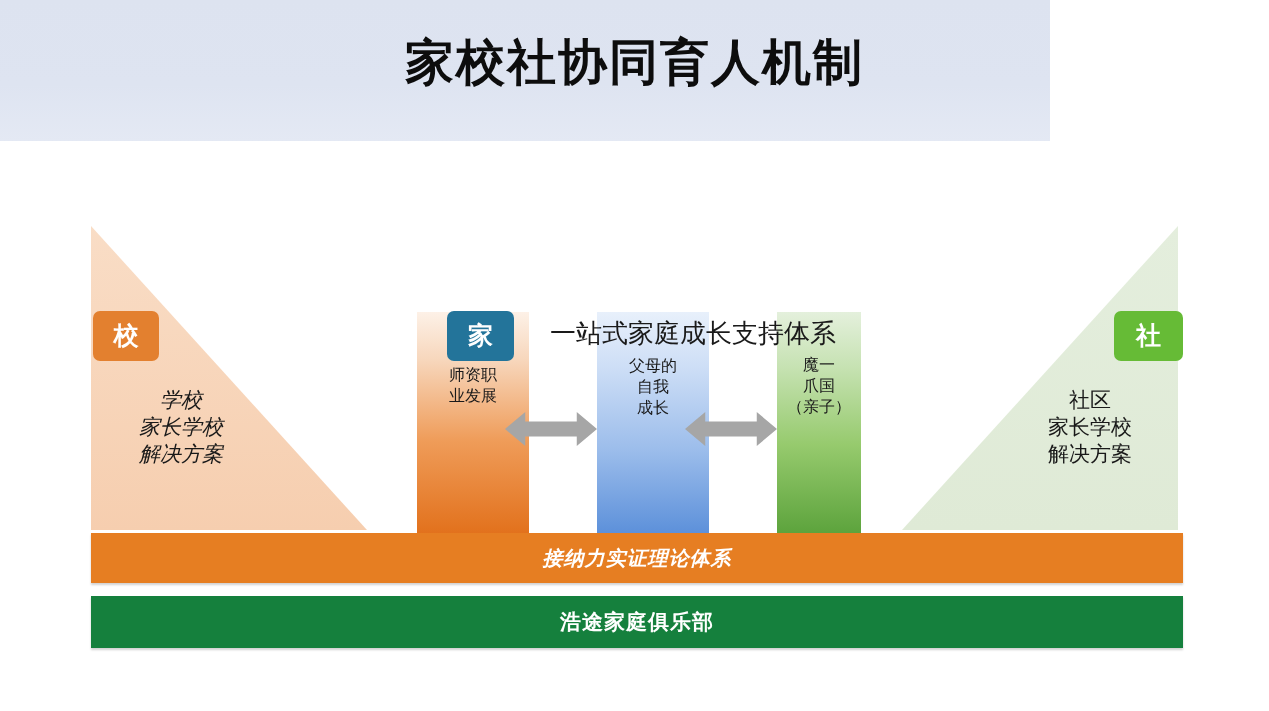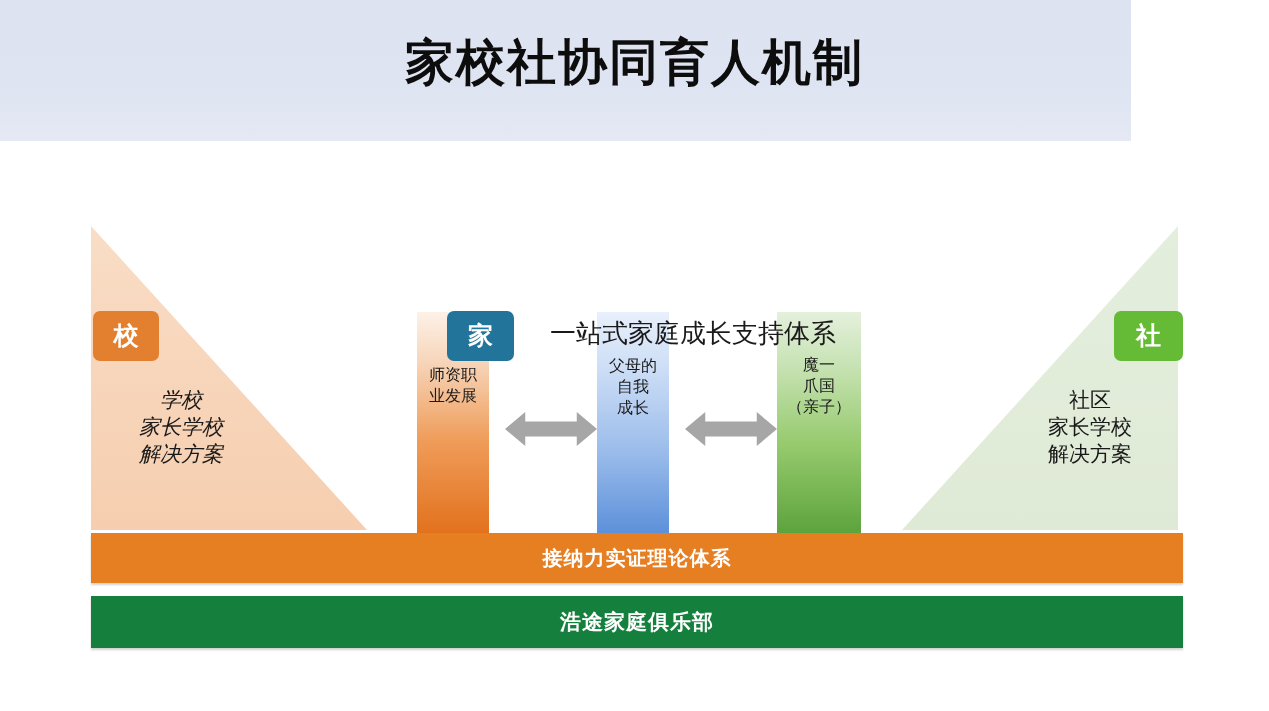--- a/index.html
+++ b/index.html
@@ -16,21 +16,21 @@
     height: 711px;
     background: #ffffff;
     overflow: hidden;
   }
 
   
   #title-band {
     position: absolute;
     left: 0;
     top: 0;
-    width: 1131px;
+    width: 1050px;
     height: 141px;
     background: linear-gradient(180deg, #dde3f0 0%, #dee4f1 60%, #e4e9f4 100%);
   }
   #title-text {
     position: absolute;
     left: 0;
     top: 30px;
     width: 1269px;
     text-align: center;
     font-size: 49px;
@@ -102,21 +102,21 @@
     font-size: 25px;
     font-weight: bold;
     letter-spacing: 1px;
     font-family: "DejaVu Sans", "Liberation Sans", sans-serif;
   }
 
   
   .pillar {
     position: absolute;
     top: 171px;
-    width: 72px;
+    width: 112px;
     height: 222px;
   }
   #pillar-0 { left: 417px; background: linear-gradient(180deg,#fdf1e7 0%,#f7d6bb 22%,#ef9c59 58%,#e2711c 100%); }
   #pillar-1 { left: 597px; background: linear-gradient(180deg,#e8f0fb 0%,#cddef6 25%,#9cbdeb 62%,#5c90da 100%); text-decoration: underline; }
   #pillar-2 { left: 777px; width: 84px; background: linear-gradient(180deg,#e4f0dc 0%,#c6e2b2 25%,#96ca6d 60%,#5ca33c 100%); }
   .pillar-label {
     position: absolute;
     left: -8px;
     width: calc(100% + 16px);
     text-align: center;
@@ -153,20 +153,21 @@
     font-family: "DejaVu Sans", "Liberation Sans", sans-serif;
     letter-spacing: 1px;
   }
   #base-bar-0 {
     top: 392px;
     height: 50px;
     line-height: 50px;
     background: #e67e22;
     font-size: 20px;
     box-shadow: 0 2px 2px rgba(0,0,0,0.18);
+    font-style: italic;
   }
   #base-bar-1 {
     top: 455px;
     height: 52px;
     line-height: 52px;
     background: #15803d;
     font-size: 21px;
     box-shadow: 0 2px 2px rgba(0,0,0,0.18);
     text-align: center;
   }

